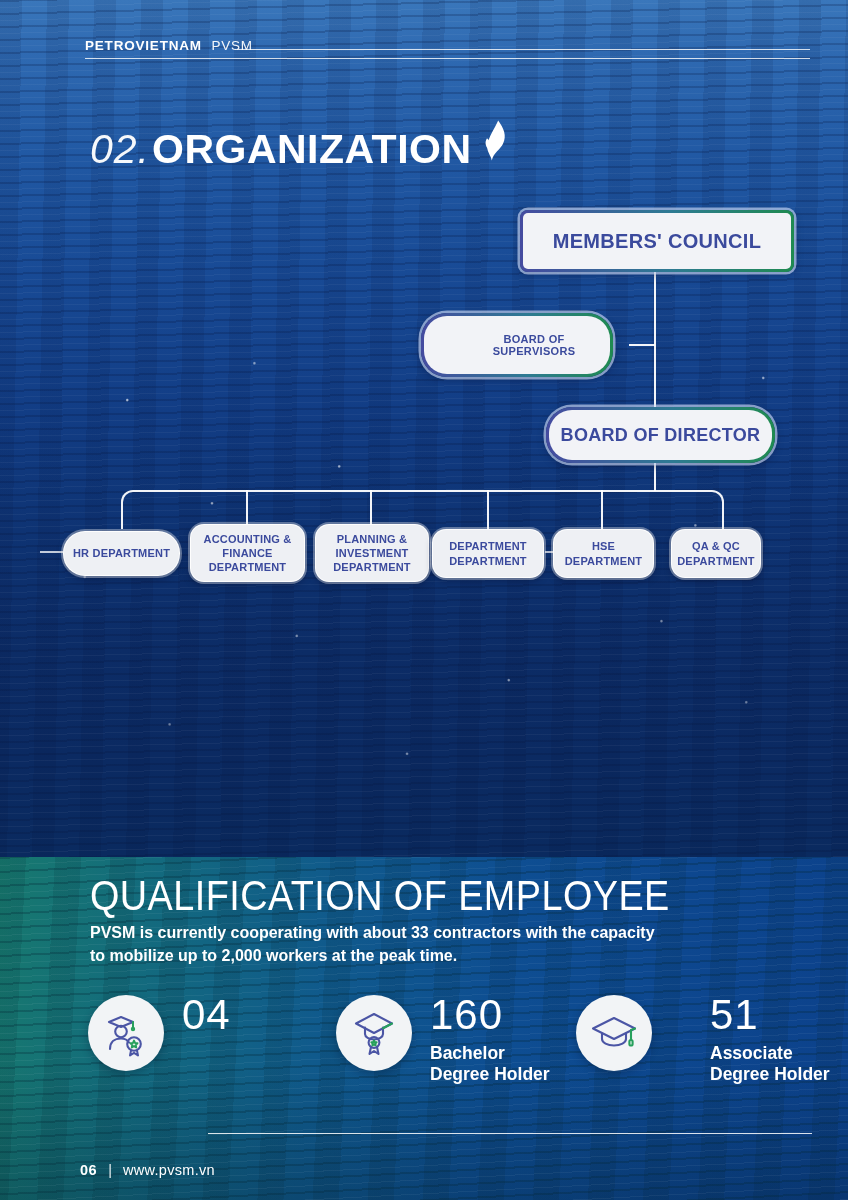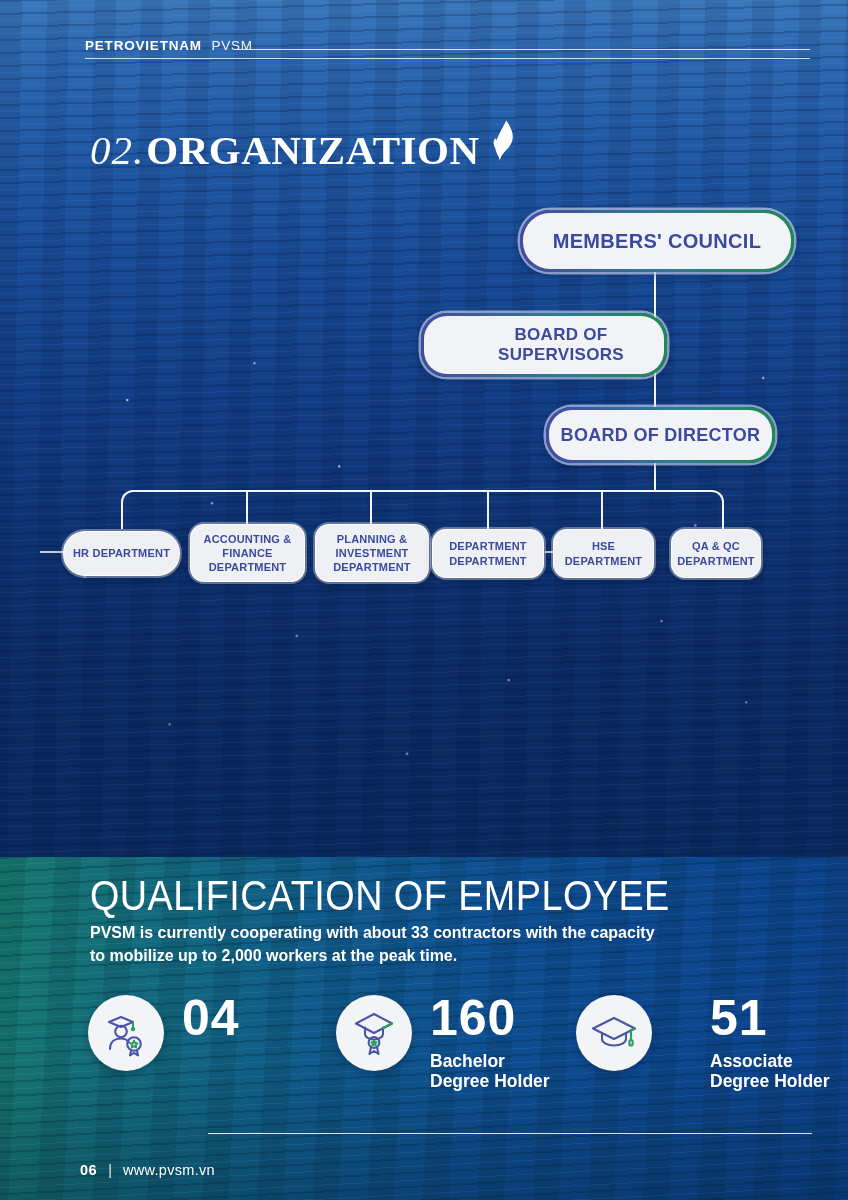--- a/index.html
+++ b/index.html
@@ -52,41 +52,41 @@
       radial-gradient(circle at 10% 62%, rgba(255,255,255,.45) 0.6px, transparent 1.8px);
   }
   
   .brand{position:absolute; left:85px; top:38px; color:#fff; font-size:13.5px; letter-spacing:.8px;}
   .brand .b1{font-weight:800;}
   .brand .b2{font-weight:500; margin-left:5px; opacity:.95;}
   .hrule{position:absolute; height:1px; background:rgba(255,255,255,.8);}
   .hrule.short{left:237px; top:49px; width:573px;}
   .hrule.long{left:85px; top:58px; width:725px;}
   
-  .section-title{position:absolute; left:90px; top:126px; color:#fff; display:flex; align-items:flex-start;font-family:Liberation Serif, serif;}
+  .section-title{position:absolute; left:90px; top:126px; color:#fff; display:flex; align-items:flex-start;}
   .section-num{font-style:italic; font-weight:400; font-size:41px; letter-spacing:1px; opacity:.96;}
   .section-name{font-weight:800; font-size:41px; letter-spacing:.5px; margin-left:2px;}
   .flame{margin-left:7px; margin-top:-8px;}
   
   .conn{position:absolute; background:rgba(255,255,255,.95);}
   .rail{
     position:absolute; left:121px; top:490px; width:603px; height:39px;
     border-top:2px solid rgba(255,255,255,.95);
     border-left:2px solid rgba(255,255,255,.95);
     border-right:2px solid rgba(255,255,255,.95);
     border-radius:12px 12px 0 0; box-sizing:border-box;
   }
   .frag{position:absolute; height:2px; background:rgba(255,255,255,.75);}
   .node{
     position:absolute; box-sizing:border-box;
     display:flex; align-items:center; justify-content:center; text-align:center;
     color:#3b4a9d; font-weight:800; white-space:pre-line;
   }
   .node.major{
-    border:3px solid transparent; border-radius:30px;
+    border:3px solid transparent; border-radius:8px;
     background:linear-gradient(#f2f3f7,#f2f3f7) padding-box,
                linear-gradient(90deg,#454ba0 0%, #2e7a93 55%, #1f8a50 100%) border-box;
     box-shadow:0 0 0 2.5px rgba(215,228,255,.6), 0 3px 9px rgba(0,10,50,.38);
     letter-spacing:.3px;
   }
   .node.dept{
     background:#eef0f4; border:1px solid rgba(255,255,255,.9); border-radius:14px;
     box-shadow:0 0 0 2px rgba(255,255,255,.35), 0 3px 7px rgba(0,10,40,.35);
     font-size:11px; line-height:1.3; letter-spacing:.2px; padding:5px 8px;
   }
@@ -101,21 +101,21 @@
     position:absolute; left:90px; top:922px; color:#fff;
     font-size:16px; font-weight:600; line-height:1.42; white-space:pre-line;
   }
   .stat{position:absolute; top:995px; display:flex; align-items:flex-start;}
   .stat-circle{
     width:76px; height:76px; border-radius:50%; background:#f2f4f6;
     display:flex; align-items:center; justify-content:center;
     box-shadow:0 3px 8px rgba(0,15,40,.3); flex:0 0 auto;
   }
   .stat-text{margin-left:18px;}
-  .stat-value{color:#fff; font-size:50px; font-weight:700; line-height:.95; letter-spacing:1px;}
+  .stat-value{color:#fff; font-size:42px; font-weight:400; line-height:.95; letter-spacing:1px;}
   .stat-label{color:#fff; font-size:17.5px; font-weight:700; line-height:1.18; margin-top:8px; white-space:pre-line;}
   .stat1{left:88px;} .stat2{left:336px;} .stat3{left:576px;gap:40px;}
   
   .footer{position:absolute; left:80px; top:1122px; color:#fff; font-size:14.5px;margin-top:40px;}
   .footer .pn{font-weight:700; letter-spacing:.5px;}
   .footer .sep{font-weight:300; margin:0 7px; opacity:.9;}
   .footer .url{font-weight:400; letter-spacing:.3px;}
   .footer-rule{position:absolute; left:208px; top:1133px; width:604px; height:1px; background:rgba(255,255,255,.85);}
 </style>
 </head>
@@ -150,21 +150,21 @@
   <div class="conn" style="left:654px; top:460px; width:2px; height:31px;"></div>
   <div class="rail"></div>
   <div class="conn" style="left:246px; top:490px; width:2px; height:39px;"></div>
   <div class="conn" style="left:370px; top:490px; width:2px; height:39px;"></div>
   <div class="conn" style="left:487px; top:490px; width:2px; height:39px;"></div>
   <div class="conn" style="left:601px; top:490px; width:2px; height:39px;"></div>
   <div class="frag" style="left:40px; top:551px; width:23px;"></div>
   <div class="frag" style="left:545px; top:551px; width:10px;"></div>
 
   <div class="node major" style="left:520px; top:210px; width:274px; height:62px; font-size:20px;">MEMBERS' COUNCIL</div>
-  <div class="node major" style="left:421px; top:313px; width:246px; height:64px; font-size:17px; border-radius:26px;padding-left:34px;">BOARD OF
+  <div class="node major" style="left:421px; top:313px; width:192px; height:64px; font-size:11px; border-radius:26px;padding-left:34px;">BOARD OF
 SUPERVISORS</div>
   <div class="node major" style="left:546px; top:407px; width:229px; height:56px; font-size:18px; border-radius:26px;">BOARD OF DIRECTOR</div>
 
   <div class="node dept" style="left:63px;  top:531px; width:117px; height:45px;border-radius:22px;">HR DEPARTMENT</div>
   <div class="node dept" style="left:315px; top:524px; width:114px; height:58px;">PLANNING &amp; INVESTMENT DEPARTMENT</div>
   <div class="node dept" style="left:190px; top:524px; width:115px; height:58px;">ACCOUNTING &amp; FINANCE DEPARTMENT</div>
   <div class="node dept" style="left:432px; top:529px; width:112px; height:49px;">DEPARTMENT DEPARTMENT</div>
   <div class="node dept" style="left:553px; top:529px; width:101px; height:49px;">HSE DEPARTMENT</div>
   <div class="node dept" style="left:671px; top:529px; width:90px; height:49px;">QA &amp; QC DEPARTMENT</div>
 

